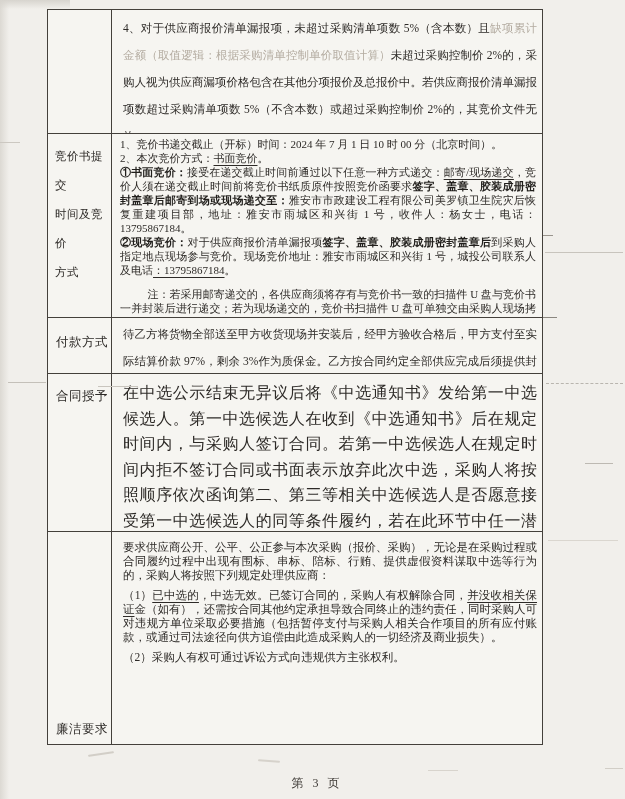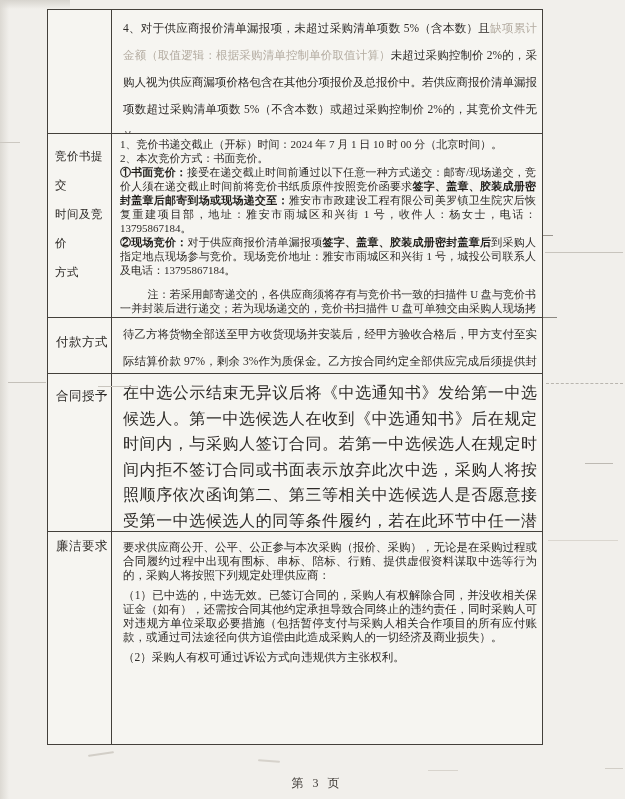--- a/index.html
+++ b/index.html
@@ -20,34 +20,34 @@
     border:1px solid #44403b;box-sizing:border-box;
     background:rgba(253,252,249,0.45);
   }
   .row{display:flex;border-bottom:1px solid #44403b;box-sizing:border-box;overflow:hidden;}
   .row:last-child{border-bottom:none;}
   .lab{
     width:64px;flex:0 0 64px;border-right:1px solid #44403b;box-sizing:border-box;
     padding:8px 1px 0 8px;font-size:12.5px;line-height:29px;letter-spacing:0.5px;
   }
   .lab.sm{font-size:11.5px;padding-left:7px;letter-spacing:0.5px;}
-  .lab.center{display:flex;flex-direction:column;justify-content:flex-start;padding-top:0;}
+  .lab.center{display:flex;flex-direction:column;justify-content:flex-end;padding-top:0;}
   .con{flex:1 1 auto;box-sizing:border-box;overflow:hidden;}
   .con p{margin:0;}
 
   .con-wide{font-size:11.5px;line-height:27px;padding:5px 5px 0 11px;text-align:justify;}
   .con-dense{font-size:11px;line-height:14px;padding:3px 6px 0 8px;text-align:justify;}
   .con-dense p.note{margin-top:10px;text-indent:2.5em;}
   .con-pay{font-size:11.5px;line-height:27px;padding:3px 5px 0 11px;text-align:justify;}
   .con-award{font-size:16px;line-height:25.6px;padding:6px 5px 0 11px;text-align:justify;}
   .con-integrity{font-size:11.5px;line-height:14px;padding:8px 5px 0 11px;text-align:justify;}
   .con-integrity p + p{margin-top:6px;}
 
   .b{font-weight:bold;color:#211f1c;}
-  .u{text-underline-offset:3px;}
+  .u{text-decoration:underline;text-underline-offset:3px;}
   .g{color:#b4aca1;}
 
   .footer{
     position:absolute;left:9px;right:0;bottom:7px;text-align:center;
     font-size:12px;letter-spacing:3px;color:#3b3733;
   }
 
   .art{position:absolute;pointer-events:none;}
   .a-1{left:545px;top:252px;width:78px;height:1px;background:#c8c4bd;}
   .a-2{left:546px;top:383px;width:77px;border-top:1px dashed #b9b5ae;}

